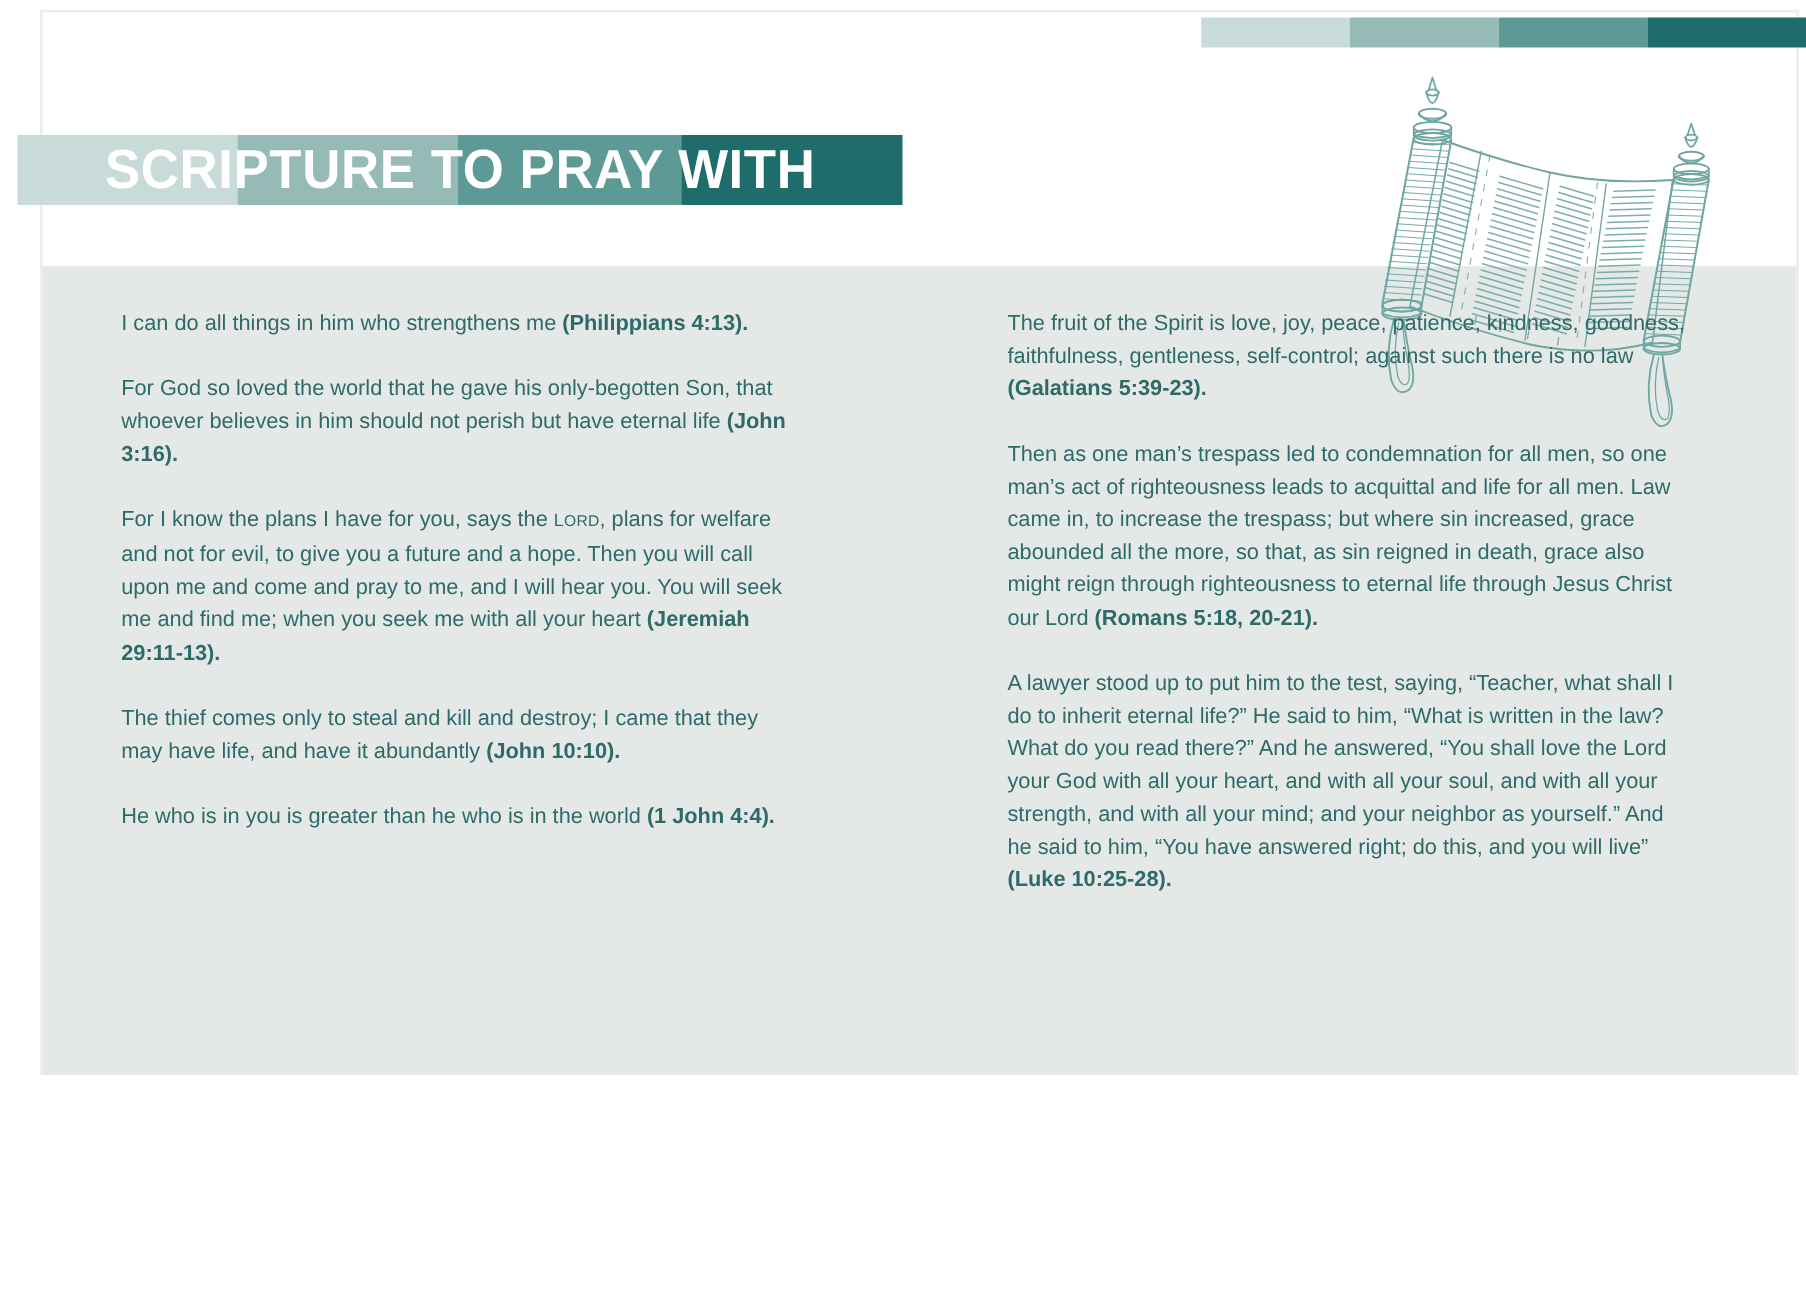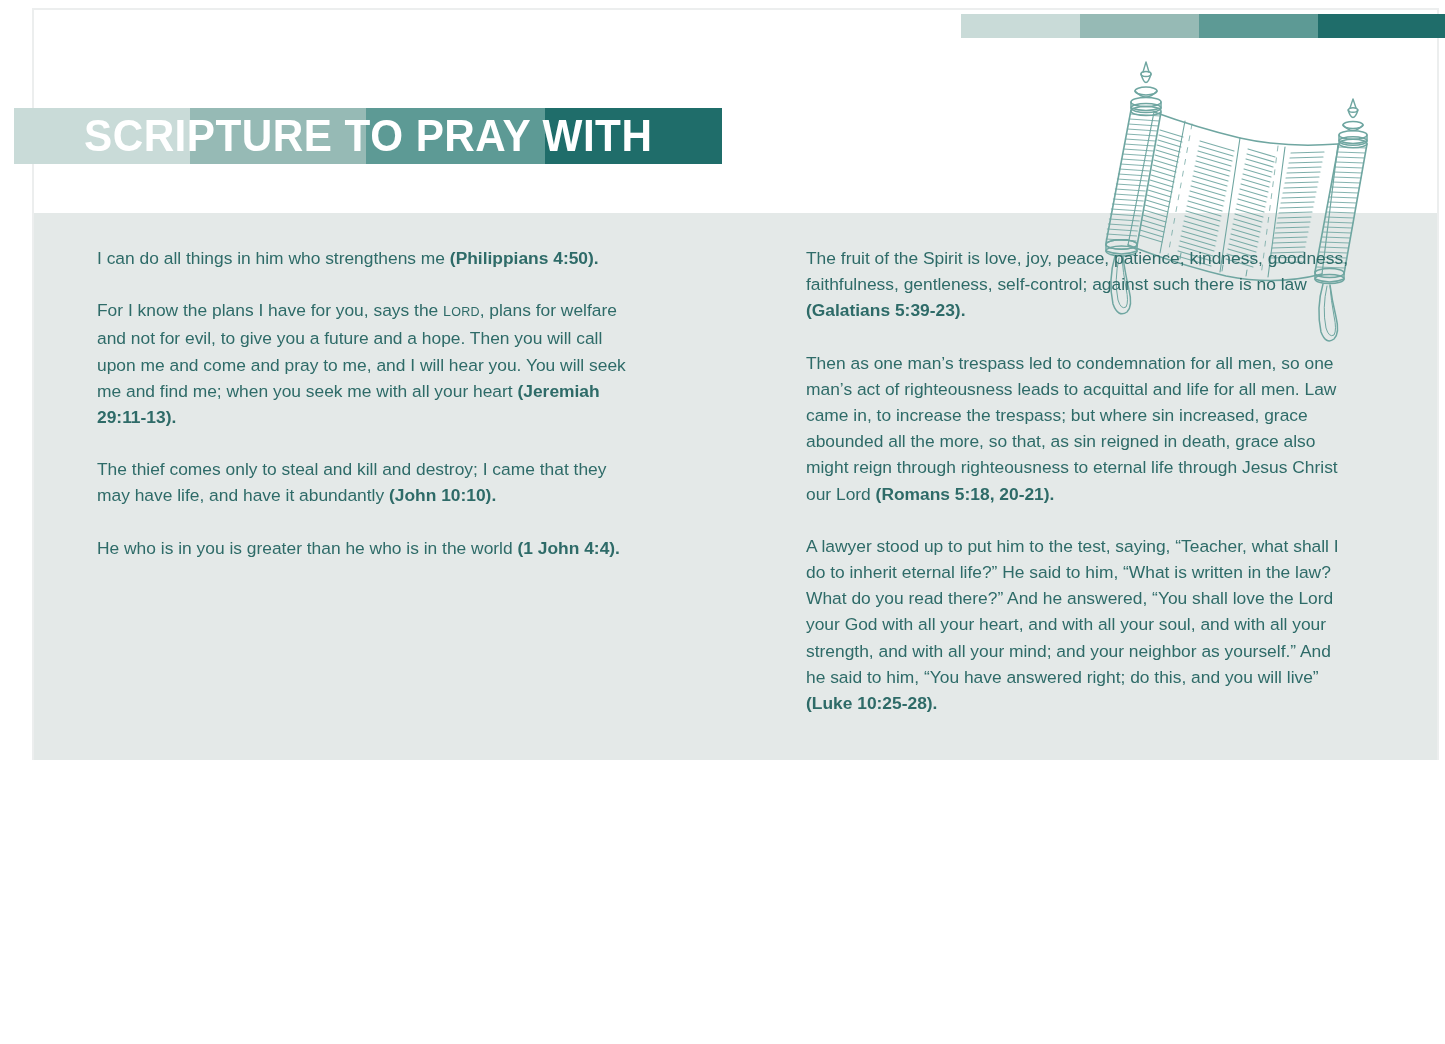--- a/index.html
+++ b/index.html
@@ -7,21 +7,21 @@
     padding: 0;
     background: #ffffff;
   }
   body {
     font-family: "Liberation Sans", sans-serif;
   }
 
   #page {
     position: relative;
     width: 1445px;
-    height: 760px;
+    height: 860px;
     background: #ffffff;
     overflow: hidden;
     box-sizing: border-box;
   }
 
   
   .edge-left {
     position: absolute;
     left: 32px;
     top: 8px;
@@ -401,22 +401,23 @@
           <path d="M92 209 L93 203"></path>
             <path d="M112 215 L113 209"></path>
           <path d="M134 221 L135 215"></path>
             <path d="M158 226 L159 220"></path>
         </g>
       </g>
     </svg>
   </div>
 
   <div class="col col-left" style="color: rgb(46, 107, 104);">
-    <p><span>I can do all things in him who strengthens me </span><b>(Philippians 4:50).</b></p>
-
+    <p><span>I can do all things in him who strengthens me </span><b>(Philippians 4:13).</b></p>
+
+    <p><span>For God so loved the world that he gave his only-begotten Son, that whoever believes in him should not perish but have eternal life </span><b>(John 3:16).</b></p>
 
     <p><span>For I know the plans I have for you, says the </span><span class="smallcaps">L</span><span class="smallcaps" style="font-size:0.72em;">ORD</span><span>, plans for welfare and not for evil, to give you a future and a hope. Then you will call upon me and come and pray to me, and I will hear you. You will seek me and find me; when you seek me with all your heart </span><b>(Jeremiah 29:11-13).</b></p>
 
     <p><span>The thief comes only to steal and kill and destroy; I came that they may have life, and have it abundantly </span><b>(John 10:10).</b></p>
 
 
     <p><span>He who is in you is greater than he who is in the world </span><b>(1 John 4:4).</b></p>
 
   </div>
 

